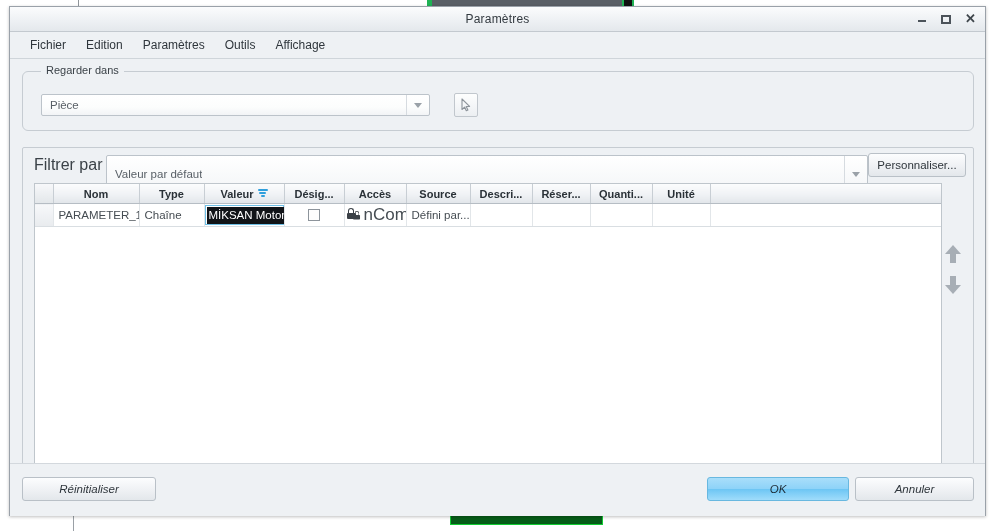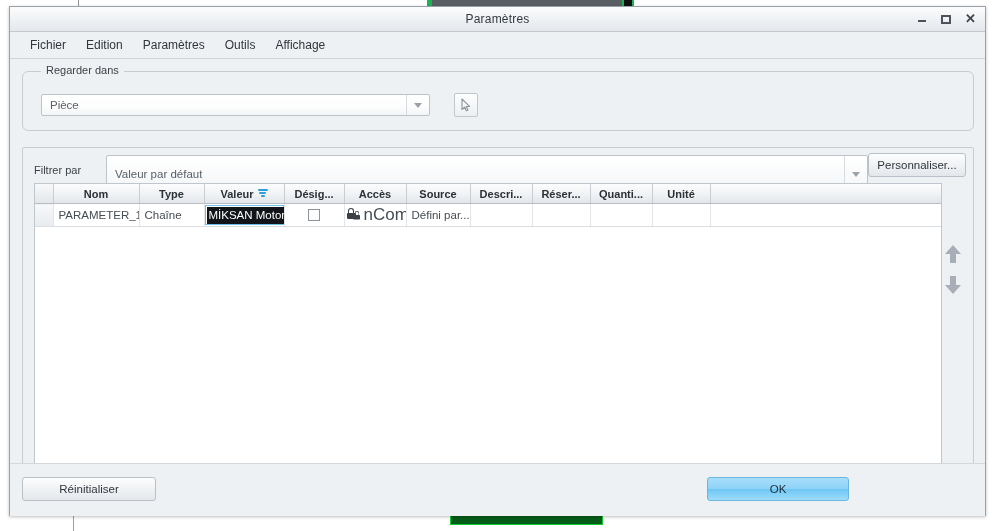--- a/index.html
+++ b/index.html
@@ -175,22 +175,22 @@
   
   #filter-row {
     position: absolute; left: 12px; top: 88px;
     width: 952px; height: 368px;
     border: 1px solid #c6ccd2;
     border-radius: 2px;
     box-sizing: border-box;
     background: #eef1f4;
   }
   #lbl-filter {
-    position: absolute; left: 11px; top: 16px;
-    font-size: 11px; color: #3b4248;
+    position: absolute; left: 11px; top: 8px;
+    font-size: 16px; color: #3b4248;
   }
   #combo-filter {
     position: absolute; left: 71px; top: 7px;
     width: 762px; height: 38px;
     background: linear-gradient(to bottom, #ffffff, #f3f5f7);
     margin-left: 12px;
   }
   #btn-personnaliser {
     position: absolute; left: 845px; top: 5px;
     width: 98px; height: 24px;
@@ -398,20 +398,21 @@
   .binoc .cap { position: absolute; top: 0; width: 5px; height: 3px; background: #2b3137; border-radius: 1px; }
   .binoc .cap.l { left: 0px; }
   .binoc .cap.r { right: 0px; }
 
   
   #footer {
     position: absolute; left: 0; right: 0; bottom: 0;
     height: 51px;
     border-top: 1px solid #d3d8dd;
     background: #eef1f4;
+    font-style: italic;
   }
   .btn {
     position: absolute;
     height: 24px;
     border-radius: 3px;
     box-sizing: border-box;
     display: flex; align-items: center; justify-content: center;
     font-size: 11.5px; color: #2f363c;
   }
   #btn-reinit {
@@ -621,14 +622,15 @@
       <span class="arrow-btn arrow-down">
         <span class="stem"></span>
           <span class="tri"></span>
       </span>
     </div>
   </div>
 
   <div id="footer">
     <div class="btn" id="btn-reinit">Réinitialiser</div>
     <div class="btn" id="btn-ok">OK</div>
+    <div class="btn" id="btn-annuler">Annuler</div>
   </div>
 </div>
 
 </body></html>

